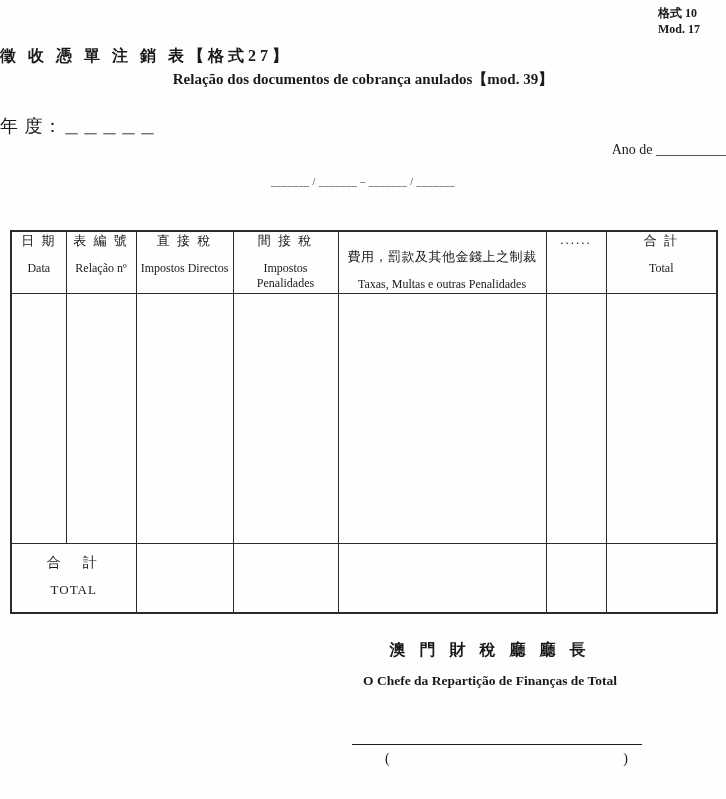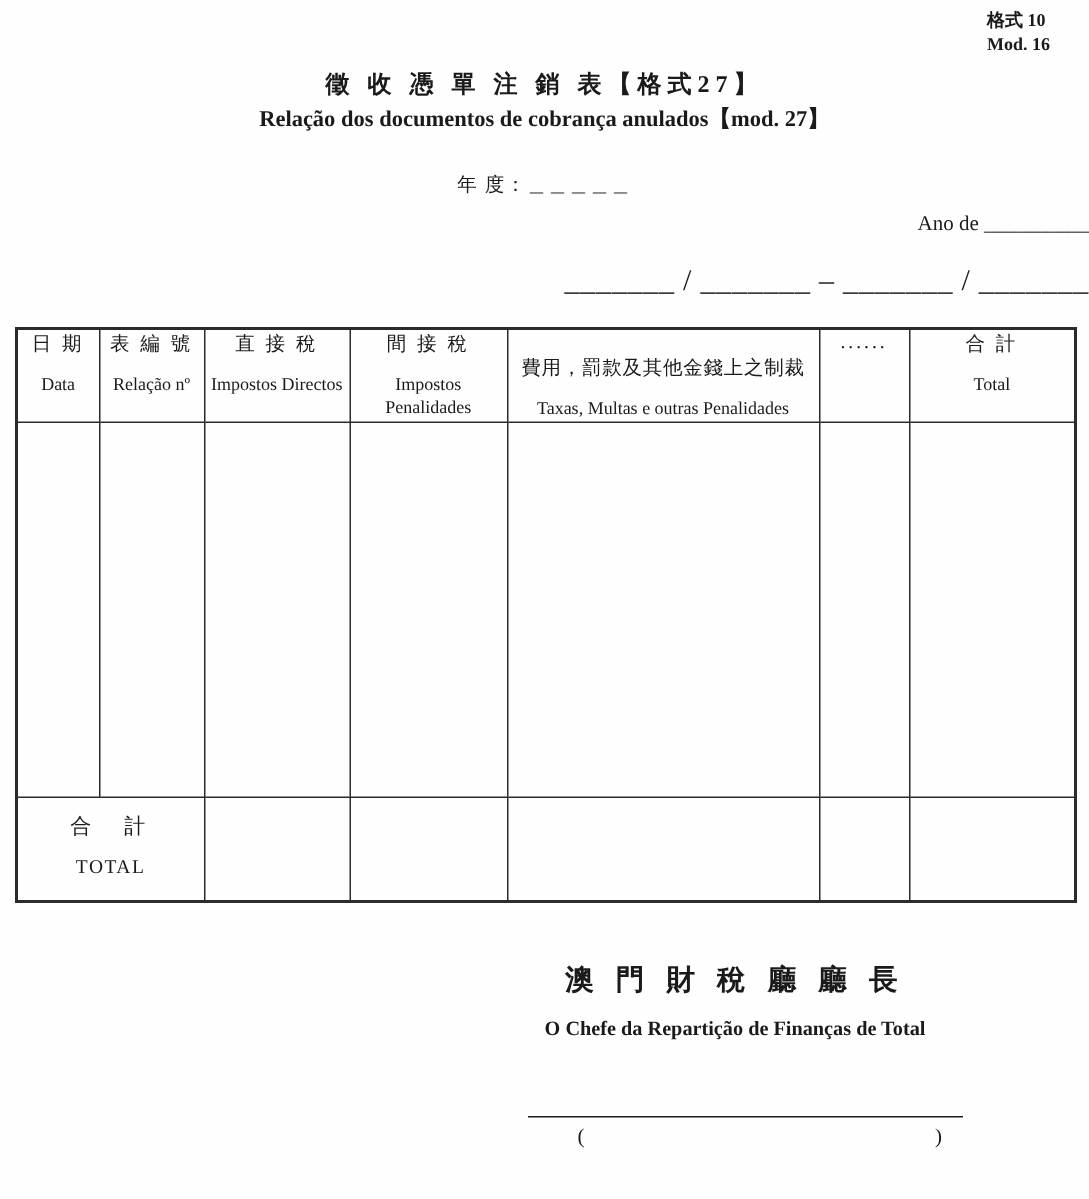--- a/index.html
+++ b/index.html
@@ -14,43 +14,43 @@
   .page { position: relative; width: 726px; height: 799px; background: #fefefe; }
 
   .form-code {
     position: absolute; top: 6px; right: 26px;
     font-size: 12px; font-weight: bold; line-height: 1.3;
     text-align: left;
   }
 
   .title-zh {
     position: absolute; top: 46px; left: 0; width: 100%;
-    text-align: center; font-size: 16px; font-weight: bold;
+    text-align: left; font-size: 16px; font-weight: bold;
     letter-spacing: 4px;
   }
   .title-pt {
     position: absolute; top: 70px; left: 0; width: 100%;
     text-align: center; font-size: 15px; font-weight: bold;
   }
 
   .year-line-zh {
     position: absolute; top: 114px; left: 0; width: 100%;
-    text-align: center; font-size: 13px; letter-spacing: 1px;
+    font-size: 18px; letter-spacing: 1px;
   }
   .year-line-pt {
     position: absolute; top: 142px; left: 0; width: 100%;
     text-align: right; font-size: 14px;
   }
   .period-line {
     position: absolute; top: 176px; left: 0; width: 100%;
-    text-align: right; font-size: 20px; letter-spacing: 0.5px;
+    text-align: center; font-size: 10px; letter-spacing: 0.5px;
   }
 
   table.form-table {
-    position: absolute; top: 218px; left: 10px;
+    position: absolute; top: 230px; left: 10px;
     width: 706px;
     border-collapse: collapse;
     table-layout: fixed;
     border: 2px solid #2b2b2b;
   }
   table.form-table th, table.form-table td {
     border: 1px solid #2b2b2b;
     vertical-align: top;
     font-weight: normal;
     text-align: center;
@@ -62,43 +62,43 @@
   .th-pt { font-size: 12px; letter-spacing: 0; }
   tr.body-row td { height: 250px; }
   tr.total-row td { height: 70px; padding-top: 10px; }
   .total-zh { font-size: 14px; letter-spacing: 4px; margin-bottom: 10px; }
   .total-pt { font-size: 13px; letter-spacing: 1px; }
 
   .sig-block {
     position: absolute; top: 640px; left: 260px; width: 460px;
     text-align: center;
   }
-  .sig-zh { font-size: 19px; font-weight: bold; letter-spacing: 5px; margin-bottom: 12px; }
+  .sig-zh { font-size: 16px; font-weight: bold; letter-spacing: 5px; margin-bottom: 12px; }
   .sig-pt { font-size: 13.5px; font-weight: bold; }
 
   .sig-line {
     position: absolute; top: 744px; left: 352px; width: 290px;
     border-top: 1.5px solid #1a1a1a;
     height: 30px;
   }
   .paren-open  { position: absolute; left: 33px;  top: 6px; font-size: 14px; }
   .paren-close { position: absolute; right: 14px; top: 6px; font-size: 14px; }
 </style>
 </head>
 <body>
 
 <div class="page">
 
   <div class="form-code">
     <div>格式  10</div>
-    <div>Mod. 16</div>
+    <div>Mod. 17</div>
   </div>
 
   <div class="title-zh">徵 收 憑 單 注 銷 表【格式27】</div>
-  <div class="title-pt">Relação dos documentos de cobrança anulados【mod. 27】</div>
+  <div class="title-pt">Relação dos documentos de cobrança anulados【mod. 39】</div>
 
   <div class="year-line-zh">
     <span>年 度：</span><span>＿＿＿＿＿</span>
   </div>
 
   <div class="year-line-pt">
     <span>Ano de</span>
     <span>__________</span>
   </div>
 

